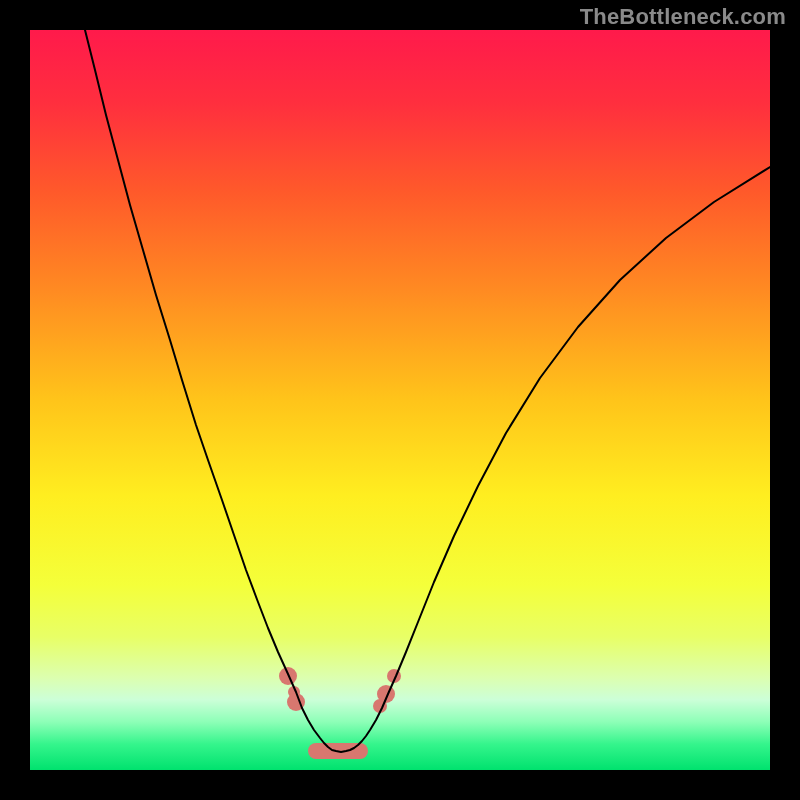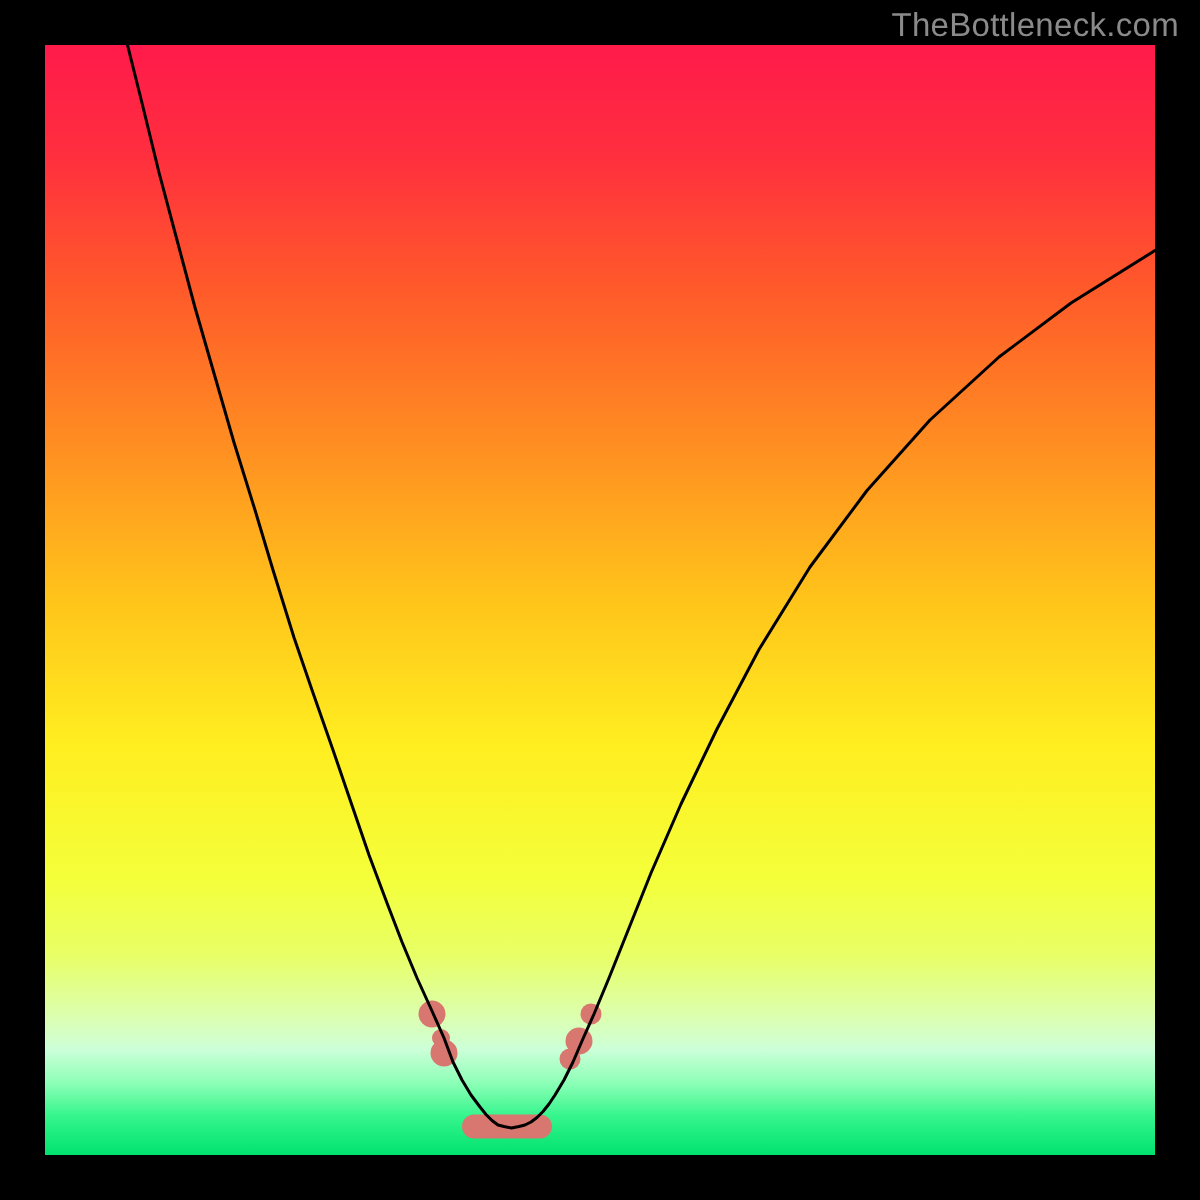--- a/index.html
+++ b/index.html
@@ -15,21 +15,21 @@
     position: absolute;
     inset: 0;
     background: #000;
   }
   .watermark {
     position: absolute;
     top: 4px;
     right: 14px;
     color: #8a8a8a;
     font-size: 22px;
-    font-weight: 400;
+    font-weight: 700;
     letter-spacing: 0.2px;
     z-index: 5;
     user-select: none;
   }
   .plot {
     position: absolute;
     left: 30px;
     top: 30px;
     width: 740px;
     height: 740px;

